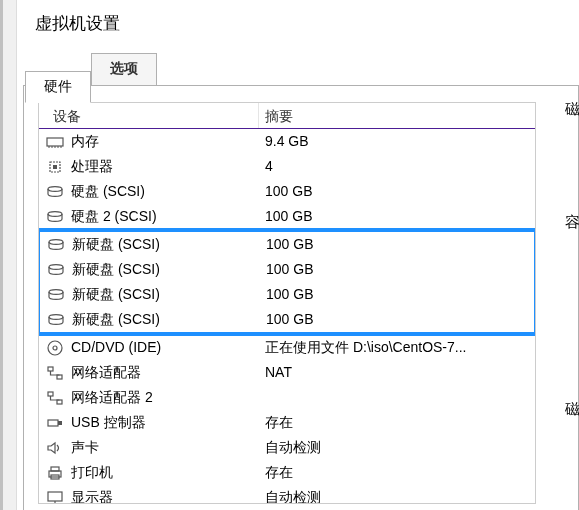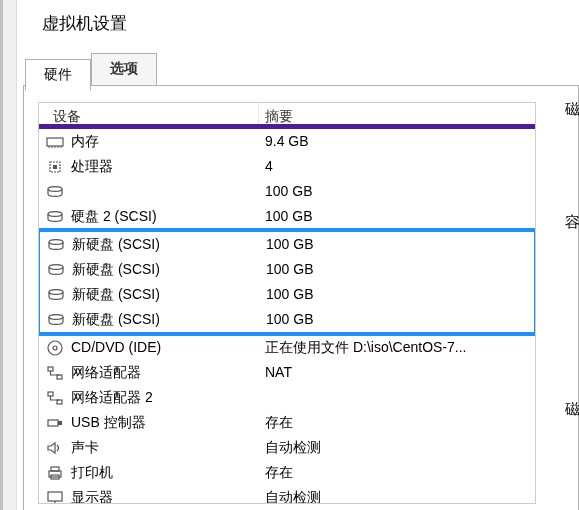--- a/index.html
+++ b/index.html
@@ -24,21 +24,21 @@
     top: 0;
     width: 14px;
     height: 100%;
     background: #f0f0f0;
     border-right: 1px solid #ddd;
   }
   .title {
     padding: 12px 0 18px 20px;
     font-size: 17px;
     color: #000;
-    margin-left: 19px;
+    margin-left: 12px;
   }
   .tabs {
     margin-left: 22px;
     display: flex;
     position: relative;
     z-index: 2;
   }
   .tab {
     padding: 6px 18px 6px 18px;
     border: 1px solid #b0b0b0;
@@ -49,40 +49,40 @@
     color: #000;
   }
   .tab.inactive {
     background: #f5f5f5;
     color: #333;
     font-weight: bold;
   }
   .tab.active {
     border-bottom: 1px solid #fff;
     position: relative;
-    top: 6px;
+    top: 18px;
     z-index: 3;
   }
   .panel {
     margin: 0 0 0 20px;
     border: 1px solid #b0b0b0;
     padding: 16px 0 0 14px;
     position: relative;
     top: 0px;
     height: 430px;
   }
   .inner-box {
     border: 1px solid #cccccc;
     width: 498px;
     height: 402px;
     overflow: hidden;
   }
   .header-row {
     display: flex;
-    border-bottom: 5px solid #4c1d95;
+    border-bottom: 1px solid #4c1d95;
     height: 26px;
     line-height: 26px;
   }
   .header-cell-1 {
     width: 220px;
     padding-left: 14px;
     color: #333;
     border-right: 1px solid #e5e5e5;
   }
   .header-cell-2 {
@@ -184,20 +184,21 @@
             <div class="cell-2">4</div>
           </div>
           <div class="row">
             <div class="cell-1">
               <span class="icon">
                 <svg width="18" height="14" viewBox="0 0 18 14">
                   <ellipse cx="9" cy="4" rx="7" ry="2.4" fill="none" stroke="#555" stroke-width="1.2"></ellipse>
                   <path d="M2 4 v5 a7 2.4 0 0 0 14 0 v-5" fill="none" stroke="#555" stroke-width="1.2"></path>
                 </svg>
               </span>
+              <span class="device-label">硬盘 (SCSI)</span>
             </div>
             <div class="cell-2">100 GB</div>
           </div>
           <div class="row">
             <div class="cell-1">
               <span class="icon">
                 <svg width="18" height="14" viewBox="0 0 18 14">
                   <ellipse cx="9" cy="4" rx="7" ry="2.4" fill="none" stroke="#555" stroke-width="1.2"></ellipse>
                   <path d="M2 4 v5 a7 2.4 0 0 0 14 0 v-5" fill="none" stroke="#555" stroke-width="1.2"></path>
                 </svg>

